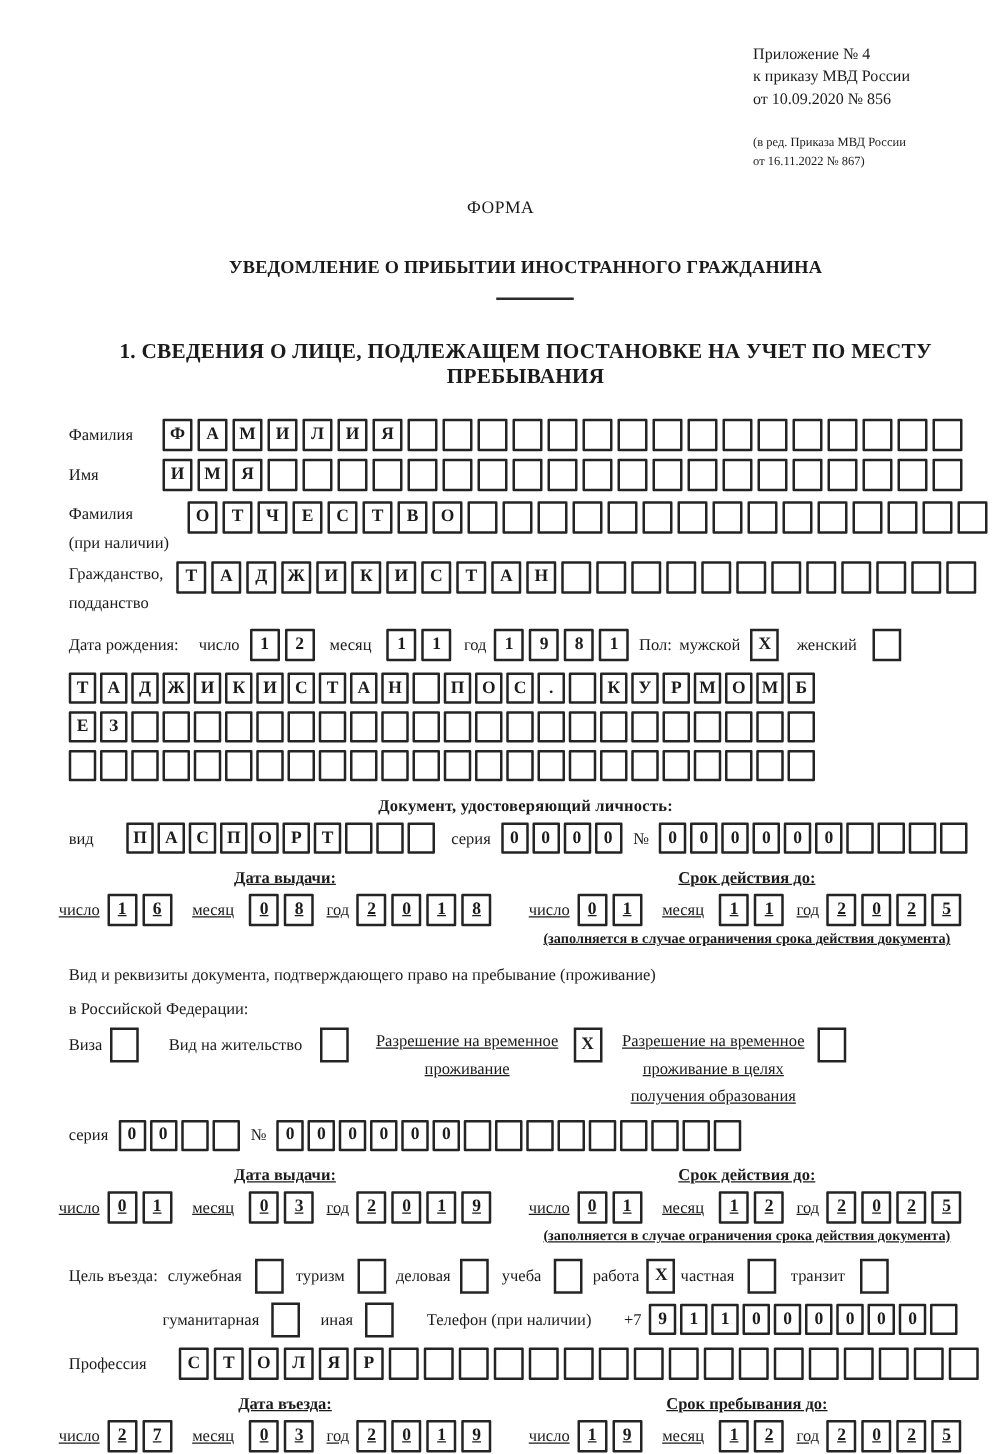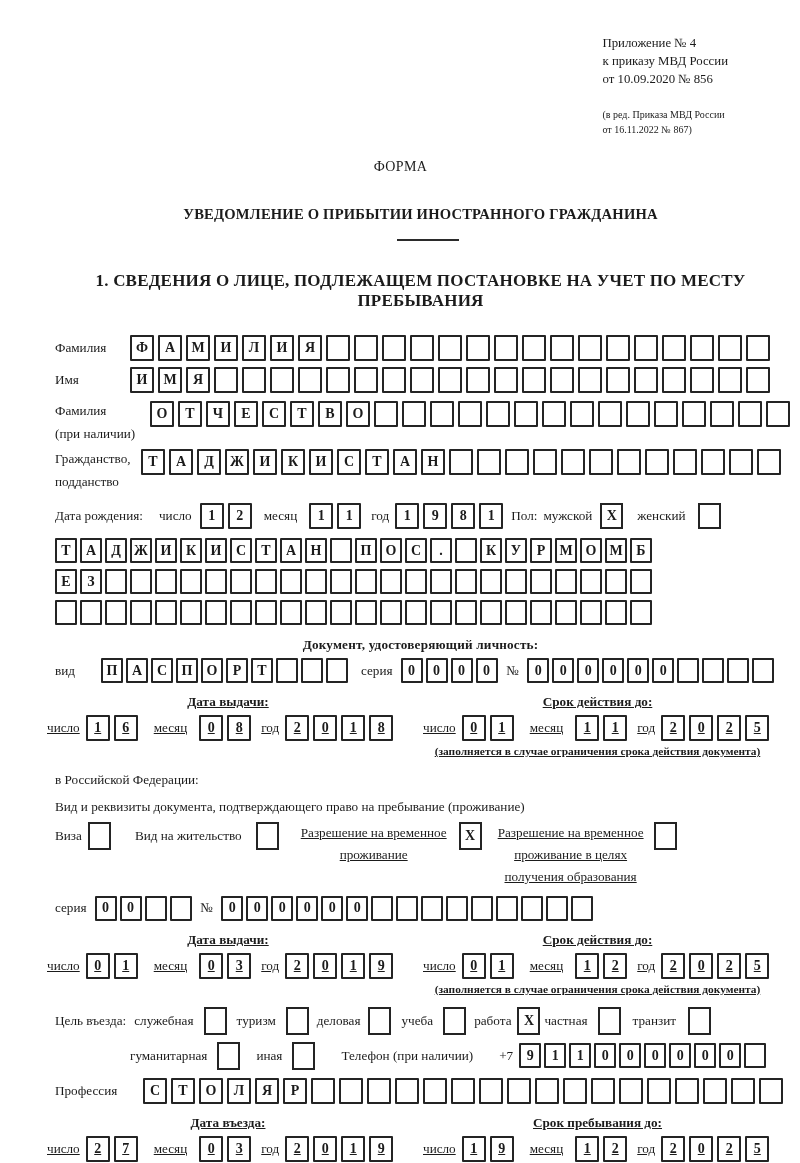--- a/index.html
+++ b/index.html
@@ -391,22 +391,22 @@
             <span class="cell">0</span>
             <span class="cell">2</span>
             <span class="cell">5</span>
           </span>
       </div>
       <div class="note">(заполняется в случае ограничения срока действия документа)</div>
     </div>
   </div>
 
   <div style="margin-top:10px; line-height:2.0">
+    <div>Вид и реквизиты документа, подтверждающего право на пребывание (проживание)</div>
     <div>в Российской Федерации:</div>
-    <div>Вид и реквизиты документа, подтверждающего право на пребывание (проживание)</div>
   </div>
 
   <div class="frow top" style="margin-top:2px">
     <span style="margin-top:6px">Виза</span>
     <span class="checkbox ml6"></span>
     <span class="ml24" style="margin-top:6px">Вид на жительство</span>
     <span class="checkbox ml14"></span>
     <span class="opt-lines ml22">
       <div>Разрешение на временное</div>
       <div>проживание</div>

